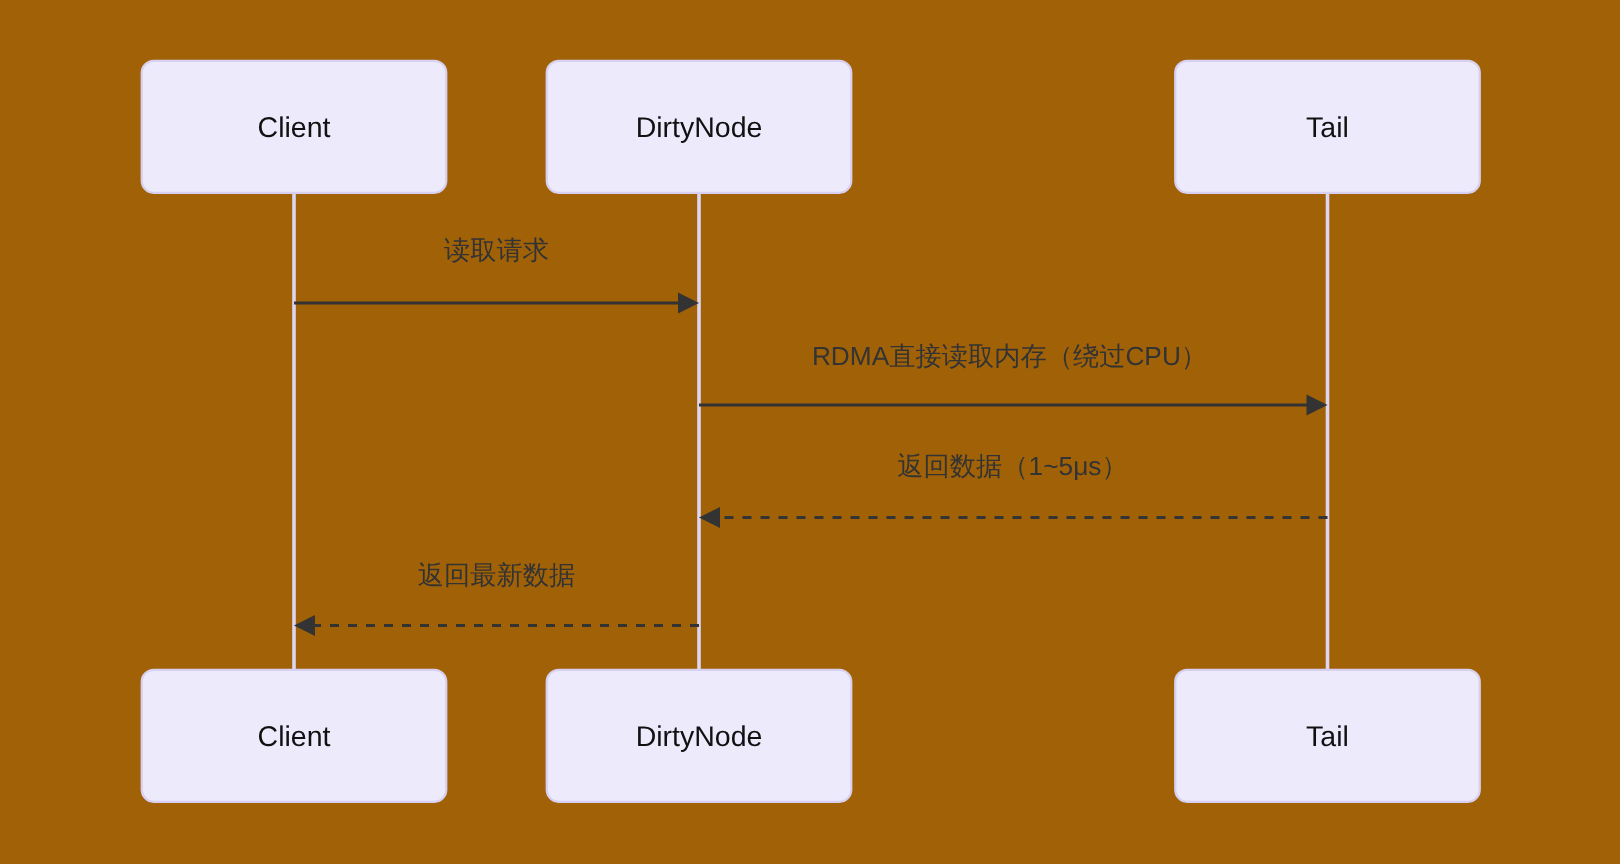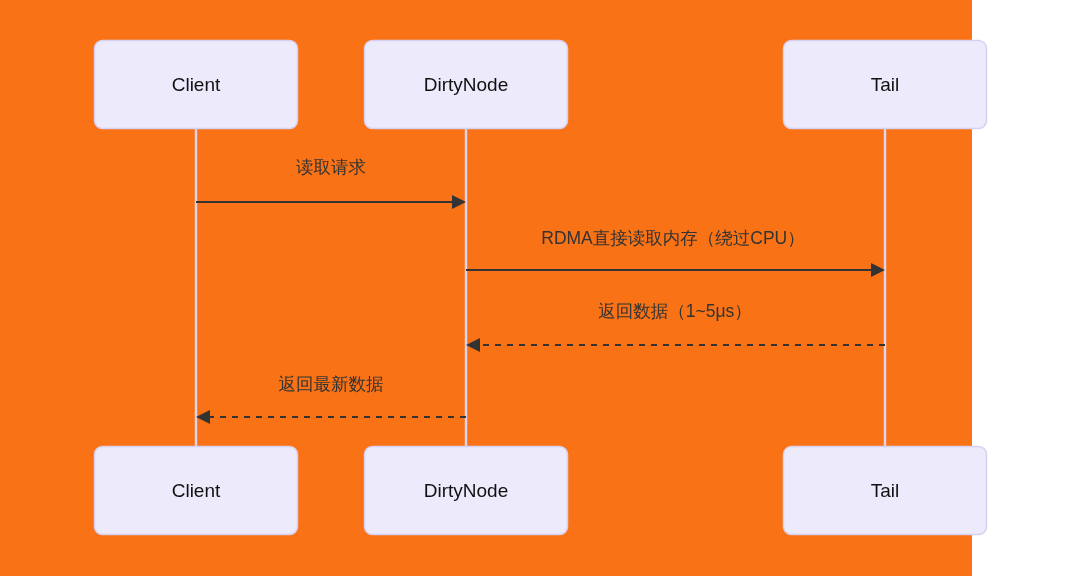--- a/index.html
+++ b/index.html
@@ -8,23 +8,23 @@
     background: #ffffff;
   }
   body {
     width: 1080px;
     height: 576px;
     font-family: "Liberation Sans", "DejaVu Sans", sans-serif;
     overflow: hidden;
   }
   #diagram-root {
     position: relative;
-    width: 972px;
+    width: 1080px;
     height: 576px;
-    background: #f97316;
+    background: #a16207;
   }
   #seq-svg {
     position: absolute;
     left: 0;
     top: 0;
     width: 1080px;
     height: 576px;
     display: block;
   }
   .actor-box-rect {

